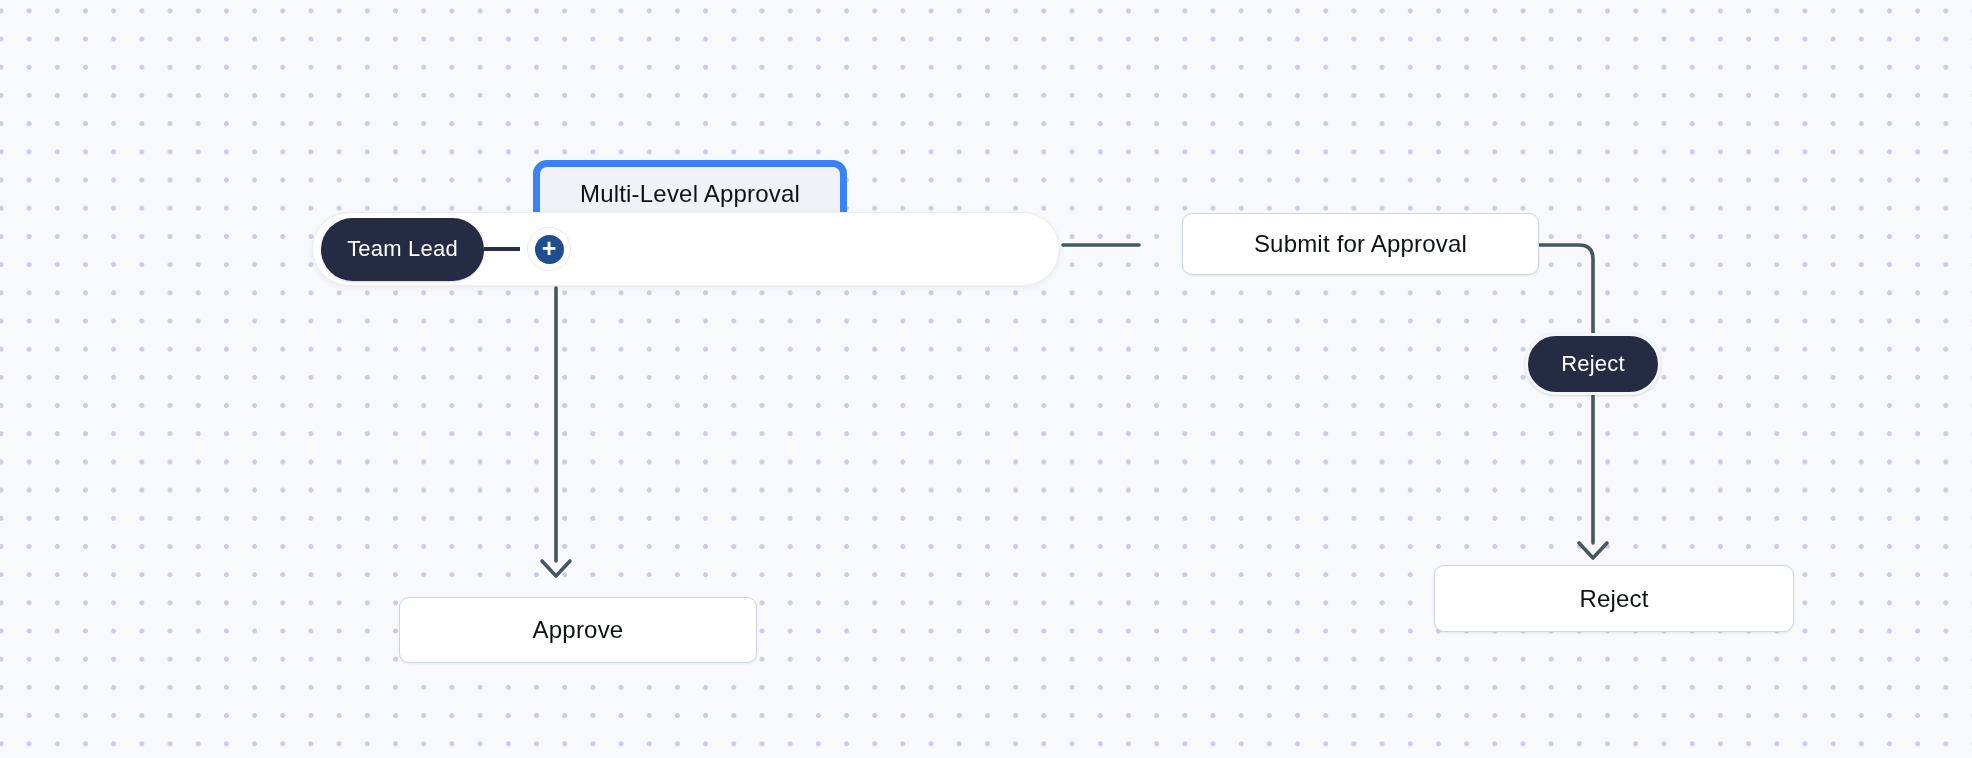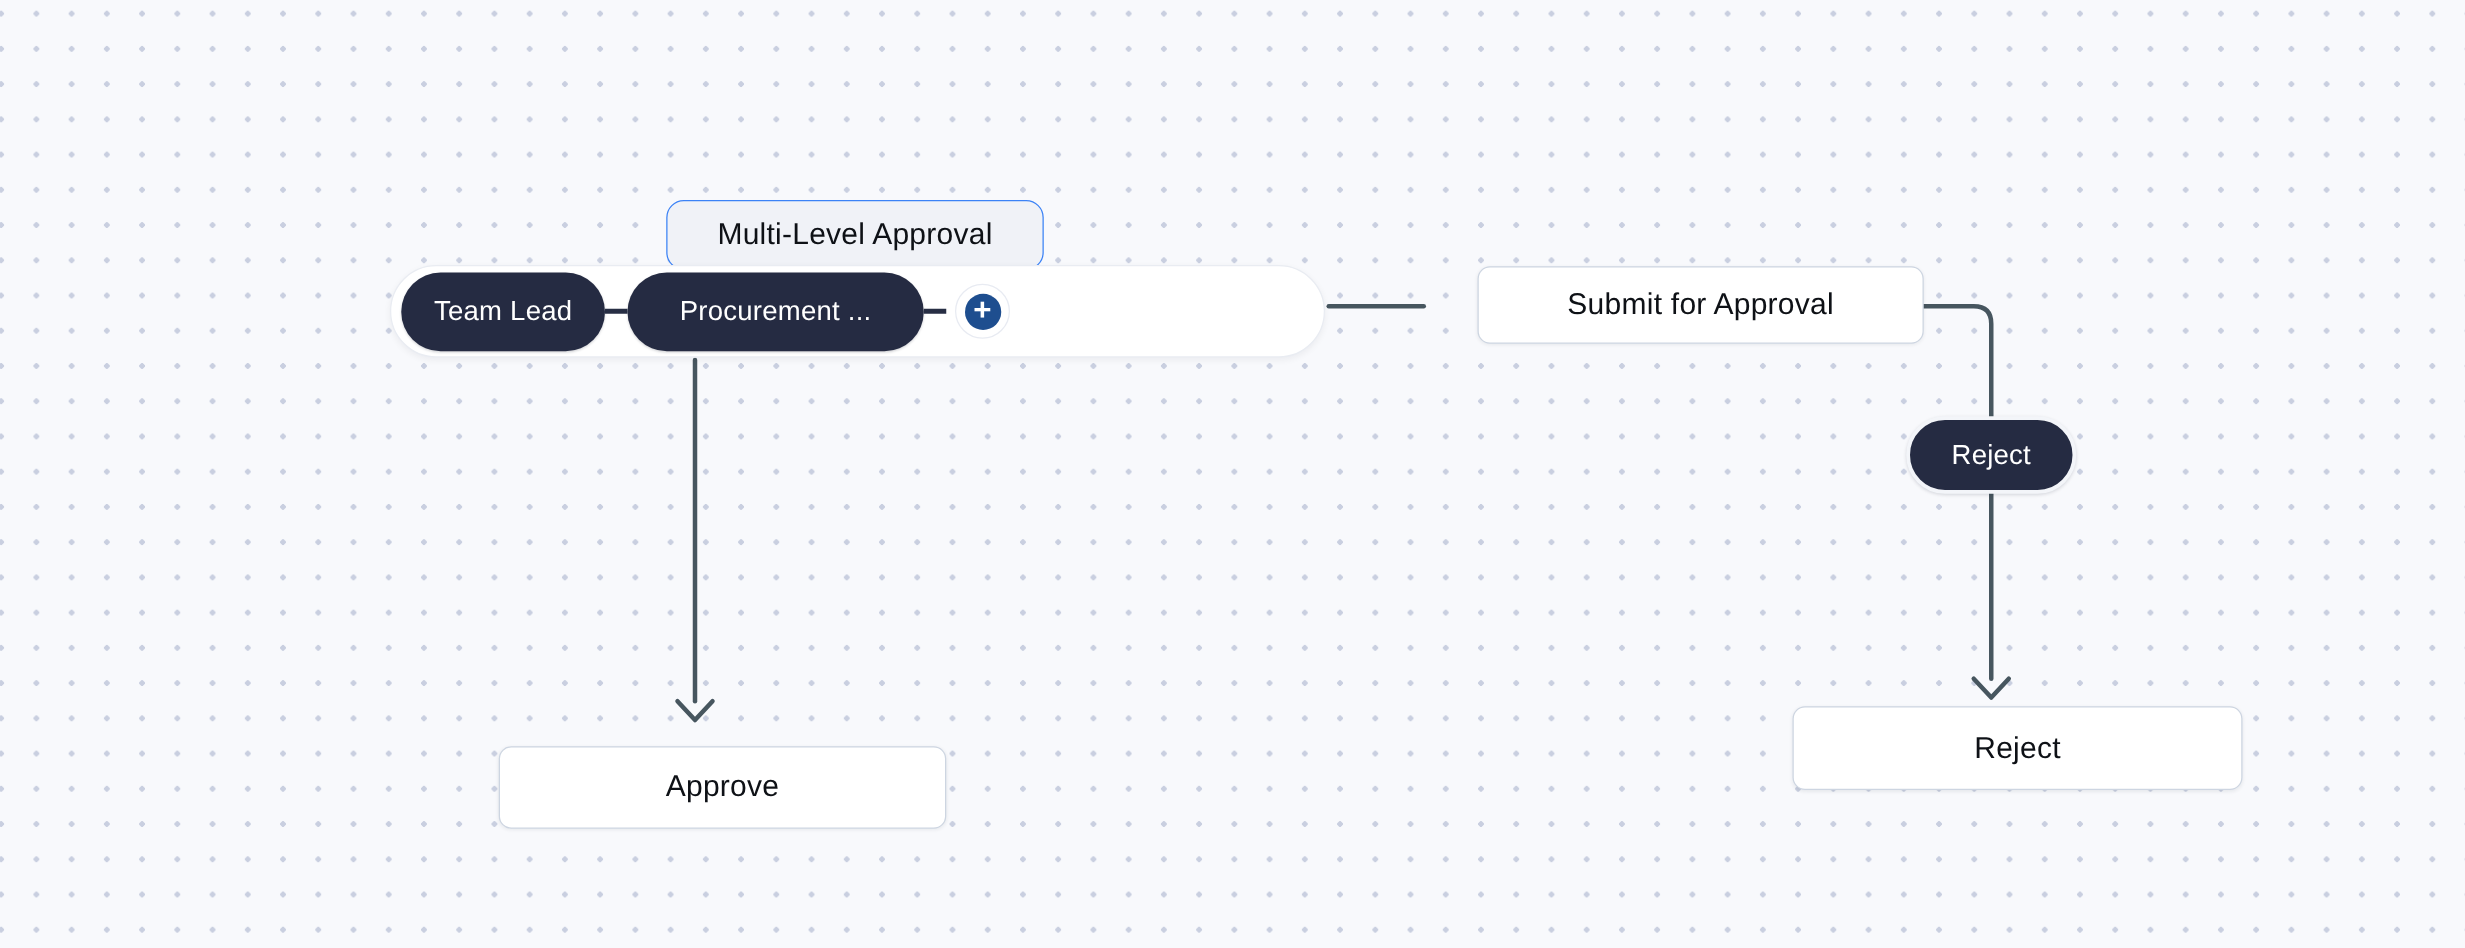--- a/index.html
+++ b/index.html
@@ -10,21 +10,21 @@
     background-image:radial-gradient(circle, #c9cfe0 2.2px, transparent 2.3px);
     background-size:28.2px 28.2px;
     background-position:15px 25px;
   }
   .edges{position:absolute;left:0;top:0;width:1972px;height:758px;z-index:1;}
   .edges path{stroke:#47565F;stroke-width:3.6;fill:none;stroke-linecap:round;stroke-linejoin:round;}
 
   
   .group-title{
     position:absolute;left:533px;top:160px;width:300px;height:54px;z-index:2;
-    background:#f0f2f7;border:1px solid #3b82f6;border-radius:14px;
+    background:#f0f2f7;border:7px solid #3b82f6;border-radius:14px;
     display:flex;align-items:center;justify-content:center;
     font-size:24px;color:#0e1116;letter-spacing:0.2px;
   }
   .group-container{
     position:absolute;left:312px;top:212px;width:748px;height:74px;z-index:3;
     background:#ffffff;border:1px solid #e9ecf2;border-radius:37px;
     box-shadow:0 2px 6px rgba(15,23,42,0.06);
     display:flex;align-items:center;padding-left:8px;box-sizing:border-box;
   }
   .approver{
@@ -82,23 +82,20 @@
 
 <div class="group-title">
   <span>Multi-Level Approval</span>
 </div>
 
 <div class="group-container">
   <div class="approver w1">
     <span>Team Lead</span>
   </div>
   <div class="pill-dash"></div>
-  <div class="approver w2">
-    <span>Procurement ...</span>
-  </div>
   <div class="pill-dash"></div>
   <div class="plus-ring">
     <div class="plus-btn">
       <span>+</span>
     </div>
   </div>
 </div>
 
 <div class="node node-submit">
   <span>Submit for Approval</span>

